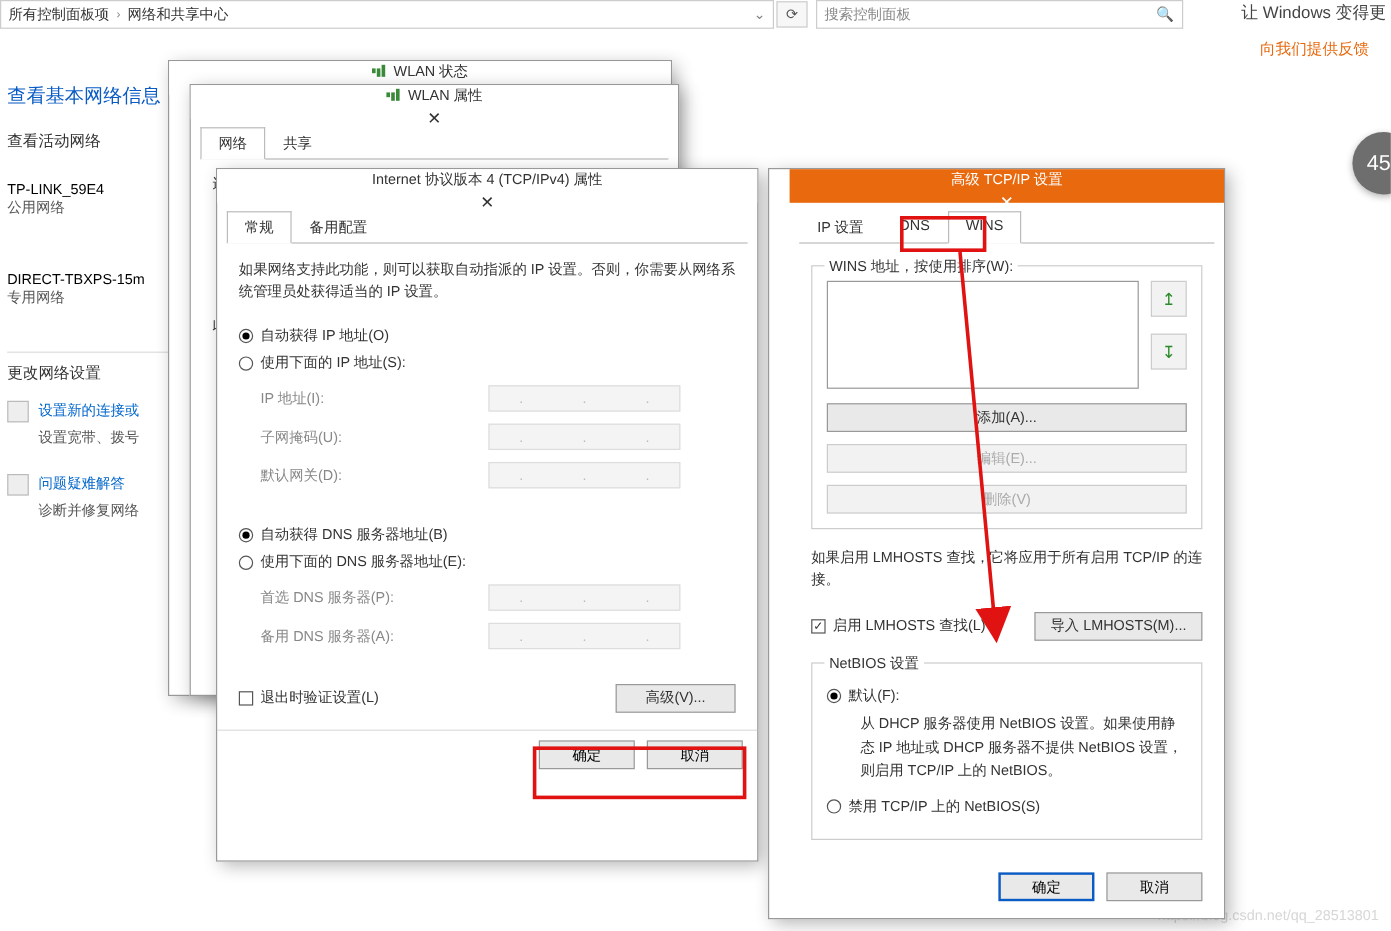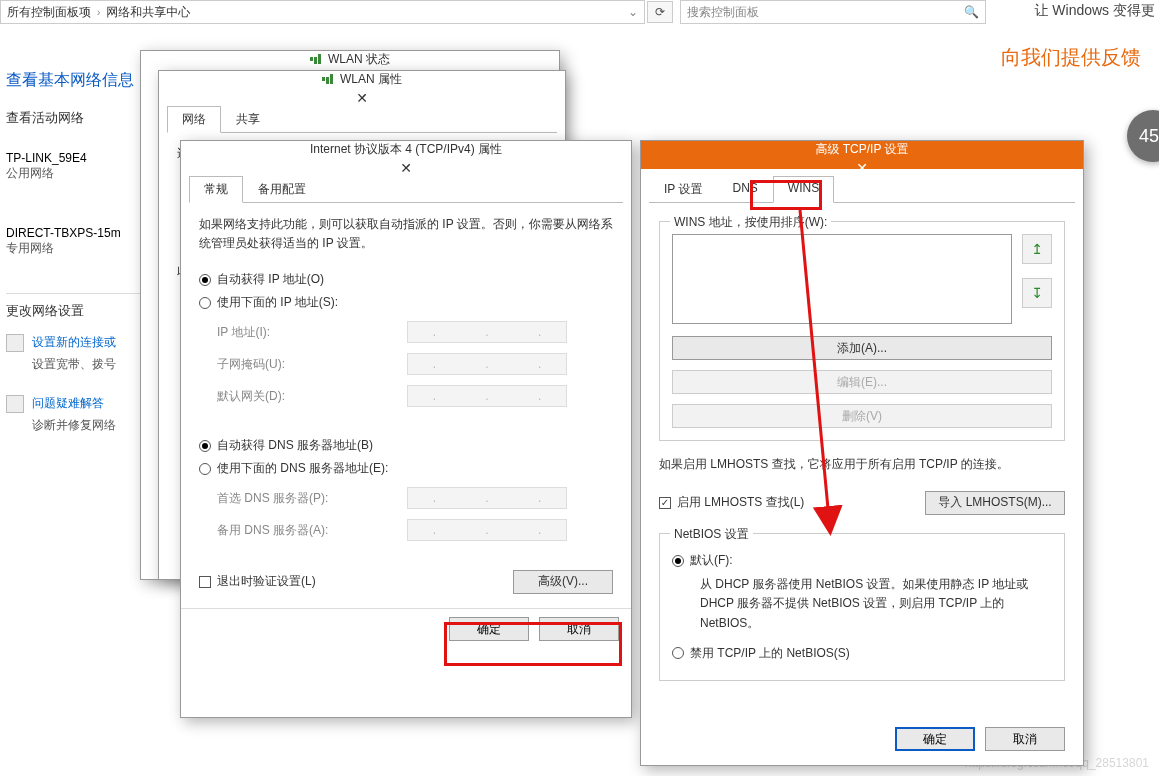--- a/index.html
+++ b/index.html
@@ -90,21 +90,21 @@
   </div>
   <span class="chev" style="padding:0 6px;color:#888">⌄</span>
 </div>
 <div class="abs smallbtn" style="left:647px; top:1px;">⟳</div>
 <div class="abs search" style="left:680px; top:0; width:306px;">
   <span>搜索控制面板</span>
   <span class="mag">🔍</span>
 </div>
 
 <div class="abs rightlabel" style="right:4px; top:2px; font-size:14px;">让 Windows 变得更</div>
-<div class="abs feedback" style="right:18px; top:44px; font-size:20px;">向我们提供反馈</div>
+<div class="abs feedback" style="right:18px; top:32px; font-size:13px;">向我们提供反馈</div>
 <div class="abs badge45">
     <span>45</span>
   </div>
 <div class="watermark">https://blog.csdn.net/qq_28513801</div>
 
 <div class="abs" style="left:6px; top:70px; width:150px;">
   <div class="bluehead">查看基本网络信息</div>
   <div class="subhead" style="margin-top:18px;">查看活动网络</div>
   <div style="margin-top:24px;">
     <div class="netitem">TP-LINK_59E4</div>
@@ -249,21 +249,21 @@
     </div>
   </div>
   <div class="btnrow" style="border-top:1px solid #ddd;">
     <div class="btn">确定</div>
     <div class="btn">取消</div>
   </div>
 </div>
 
 <div class="redbox" style="left:444px; top:622px; width:178px; height:44px;"></div>
 
-<div class="abs win" style="left:640px; top:140px; width:444px; height:626px;">
+<div class="abs win" style="left:640px; top:140px; width:381px; height:626px;padding-left:17px;">
   <div class="titlebar orange">
     <span class="ttext">
         <span>高级 TCP/IP 设置</span>
       </span>
     <span class="tbtns">
         <span class="tbtn xbtn">✕</span>
       </span>
   </div>
   <div class="tabs">
     <div class="tab">IP 设置</div>

